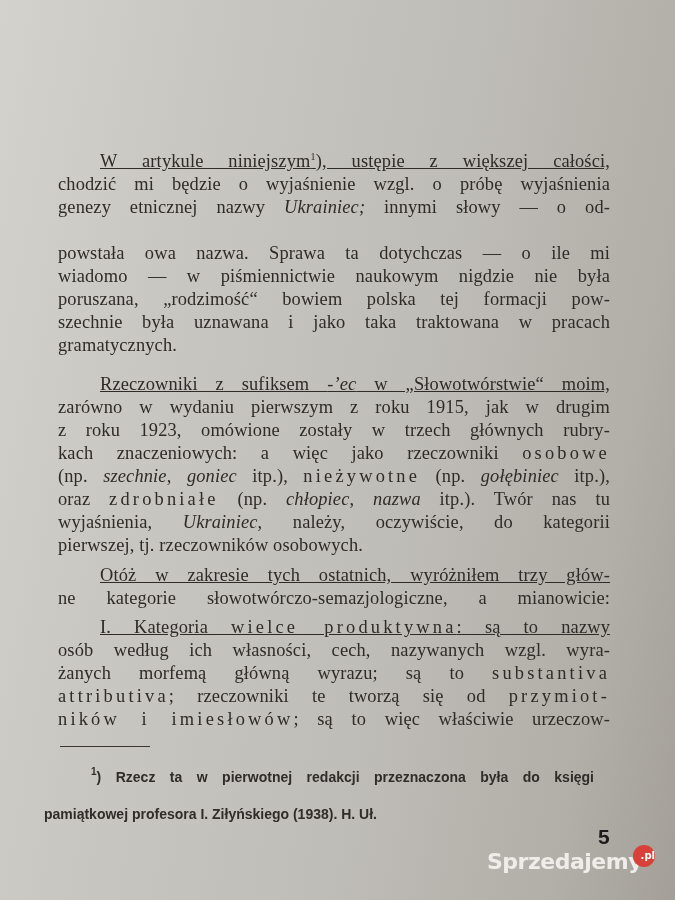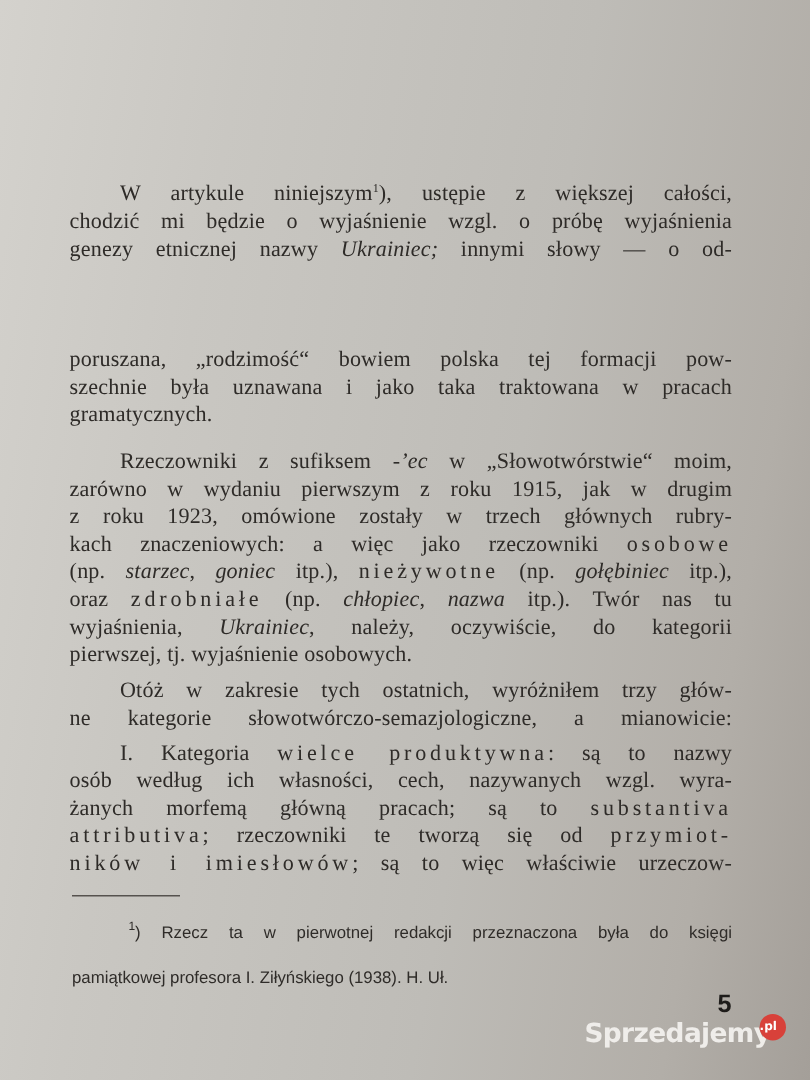--- a/index.html
+++ b/index.html
@@ -10,75 +10,77 @@
       color: #2e2b28;
     }
     .page { position: absolute; left: 0; top: 0; width: 675px; height: 900px; }
     .line {
       position: absolute; left: 58px; width: 552px;
       font-size: 18.4px; line-height: 22px; height: 22px;
       white-space: nowrap; text-align: justify; text-align-last: justify;
       letter-spacing: 0.15px;
     }
     .line.last { text-align-last: left; }
-    .line.indent { padding-left: 42px; width: 510px; }
+    .line.indent { padding-left: 42px; width: 510px; text-decoration: underline; }
     .sp { letter-spacing: 3.2px; margin-top: 32px; }
     .it { font-style: italic; }
     sup { font-size: 10px; vertical-align: 7px; line-height: 0; }
     .rule { position: absolute; left: 60px; top: 746px; width: 90px; height: 1px; background: #3a3632; }
     .fn {
-      position: absolute; left: 60px; width: 550px;
+      position: absolute; left: 44px; width: 550px;
       font-family: "Liberation Sans", "DejaVu Sans", sans-serif;
       font-size: 14px; line-height: 20px; white-space: nowrap;
-      text-align: justify; text-align-last: justify; font-weight: normal; color: #2f2c29;
+      text-align: justify; text-align-last: justify; font-weight: bold; color: #2f2c29;
     }
     .fn.indent { padding-left: 47px; width: 503px; }
     .fn.last { text-align-last: left; margin-top: 16px; }
     .pagenum {
       position: absolute; left: 598px; top: 825px;
       font-family: "Liberation Sans", sans-serif; font-weight: bold; font-size: 21px; color: #1e1c1a;
     }
     .wm {
       position: absolute; left: 487px; top: 849px;
       font-family: "DejaVu Sans", sans-serif; font-weight: bold; font-size: 22px; color: #f3f1ee;
       letter-spacing: -0.5px; opacity: 0.95;
     }
     .wm-badge {
       position: absolute; left: 633px; top: 845px; width: 22px; height: 22px; border-radius: 50%;
       background: #d8413a; color: #fff; font-family: "DejaVu Sans", sans-serif; font-weight: bold;
-      font-size: 10px; line-height: 22px; text-align: left;
+      font-size: 10px; line-height: 22px; text-align: right;
     }
   </style>
 </head>
 <body>
 
 <div class="page">
 
   <div class="line indent" style="top:150px"><span>W artykule niniejszym</span><sup>1</sup><span>), ustępie z większej całości,</span></div>
   <div class="line" style="top:173px">chodzić mi będzie o wyjaśnienie wzgl. o próbę wyjaśnienia</div>
   <div class="line" style="top:196px"><span>genezy etnicznej nazwy</span> <span class="it">Ukrainiec;</span><span> innymi słowy — o od-</span></div>
+  <div class="line" style="top:242px">powstała owa nazwa. Sprawa ta dotychczas — o ile mi</div>
+  <div class="line" style="top:265px">wiadomo — w piśmiennictwie naukowym nigdzie nie była</div>
   <div class="line" style="top:288px">poruszana, „rodzimość“ bowiem polska tej formacji pow-</div>
   <div class="line" style="top:311px">szechnie była uznawana i jako taka traktowana w pracach</div>
   <div class="line last" style="top:334px">gramatycznych.</div>
 
   <div class="line indent" style="top:373px"><span>Rzeczowniki z sufiksem </span><span class="it">-’ec</span><span> w „Słowotwórstwie“ moim,</span></div>
   <div class="line" style="top:396px">zarówno w wydaniu pierwszym z roku 1915, jak w drugim</div>
   <div class="line" style="top:419px">z roku 1923, omówione zostały w trzech głównych rubry-</div>
   <div class="line" style="top:442px"><span>kach znaczeniowych: a więc jako rzeczowniki </span><span class="sp">osobowe</span></div>
-  <div class="line" style="top:465px"><span>(np. </span><span class="it">starzec</span><span>, </span><span class="it">goniec</span><span> itp.), </span><span class="sp">nieżywotne</span><span> (np. </span><span class="it">gołębiniec</span><span> itp.),</span></div>
+  <div class="line" style="top:465px"><span>(np. </span><span class="it">szechnie</span><span>, </span><span class="it">goniec</span><span> itp.), </span><span class="sp">nieżywotne</span><span> (np. </span><span class="it">gołębiniec</span><span> itp.),</span></div>
   <div class="line" style="top:488px"><span>oraz </span><span class="sp">zdrobniałe</span><span> (np. </span><span class="it">chłopiec</span><span>, </span><span class="it">nazwa</span><span> itp.). Twór nas tu</span></div>
   <div class="line" style="top:511px"><span>wyjaśnienia, </span><span class="it">Ukrainiec</span><span>, należy, oczywiście, do kategorii</span></div>
-  <div class="line last" style="top:534px">pierwszej, tj. wyjaśnienie osobowych.</div>
+  <div class="line last" style="top:534px">pierwszej, tj. rzeczowników osobowych.</div>
 
   <div class="line indent" style="top:564px">Otóż w zakresie tych ostatnich, wyróżniłem trzy głów-</div>
   <div class="line" style="top:587px">ne kategorie słowotwórczo-semazjologiczne, a mianowicie:</div>
 
   <div class="line indent" style="top:616px"><span>I. Kategoria </span><span class="sp">wielce produktywna</span><span>: są to nazwy</span></div>
   <div class="line" style="top:639px">osób według ich własności, cech, nazywanych wzgl. wyra-</div>
-  <div class="line" style="top:662px"><span>żanych morfemą główną pracach; są to </span><span class="sp">substantiva</span></div>
+  <div class="line" style="top:662px"><span>żanych morfemą główną wyrazu; są to </span><span class="sp">substantiva</span></div>
   <div class="line" style="top:685px"><span class="sp">attributiva</span><span>; rzeczowniki te tworzą się od </span><span class="sp">przymiot-</span></div>
   <div class="line" style="top:708px"><span class="sp">ników i imiesłowów</span><span>; są to więc właściwie urzeczow-</span></div>
 
   <div class="rule"></div>
   <div class="fn indent" style="top:767px"><sup>1</sup><span>) Rzecz ta w pierwotnej redakcji przeznaczona była do księgi</span></div>
   <div class="fn last" style="top:788px">pamiątkowej profesora I. Ziłyńskiego (1938). H. Uł.</div>
 
   <div class="pagenum">5</div>
 
   <div class="wm">Sprzedajemy</div>

